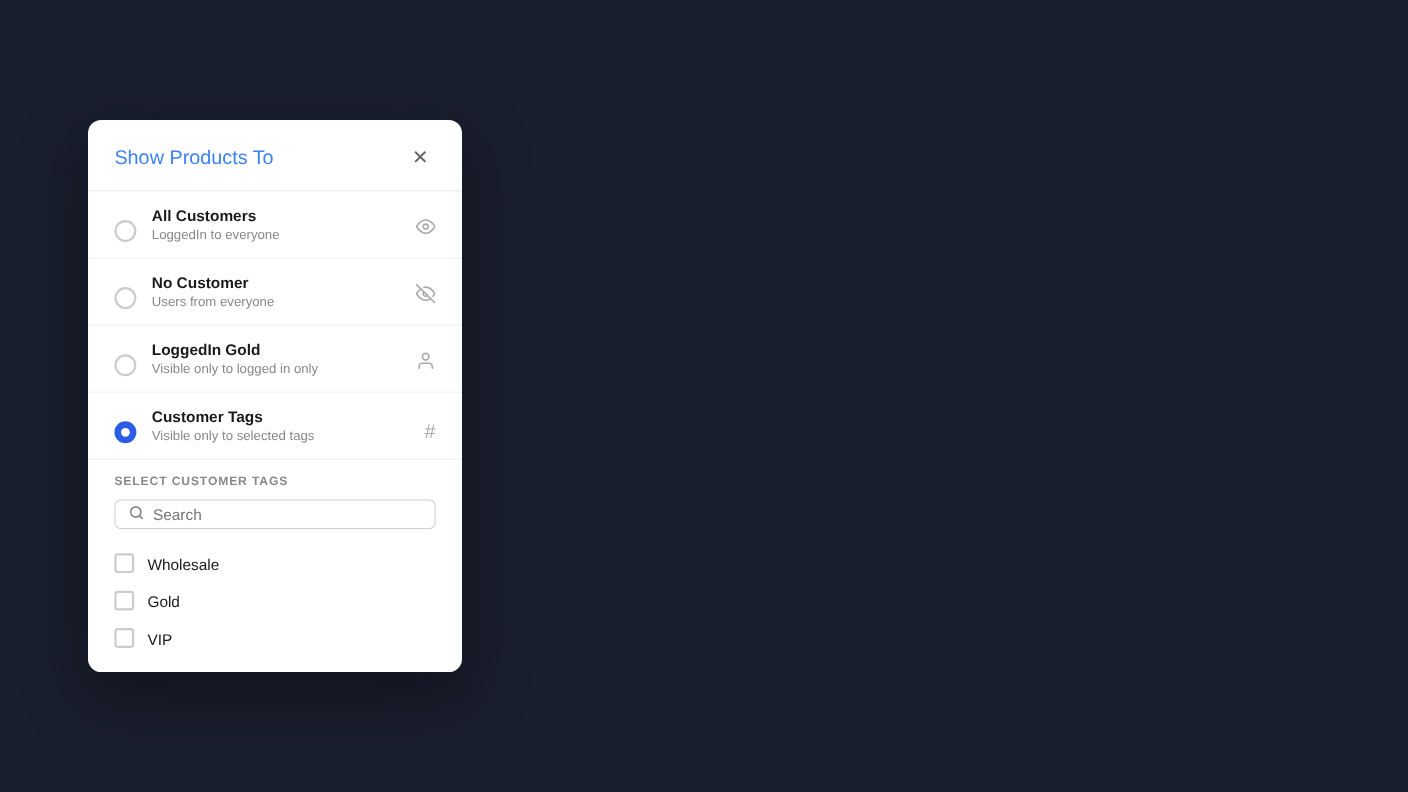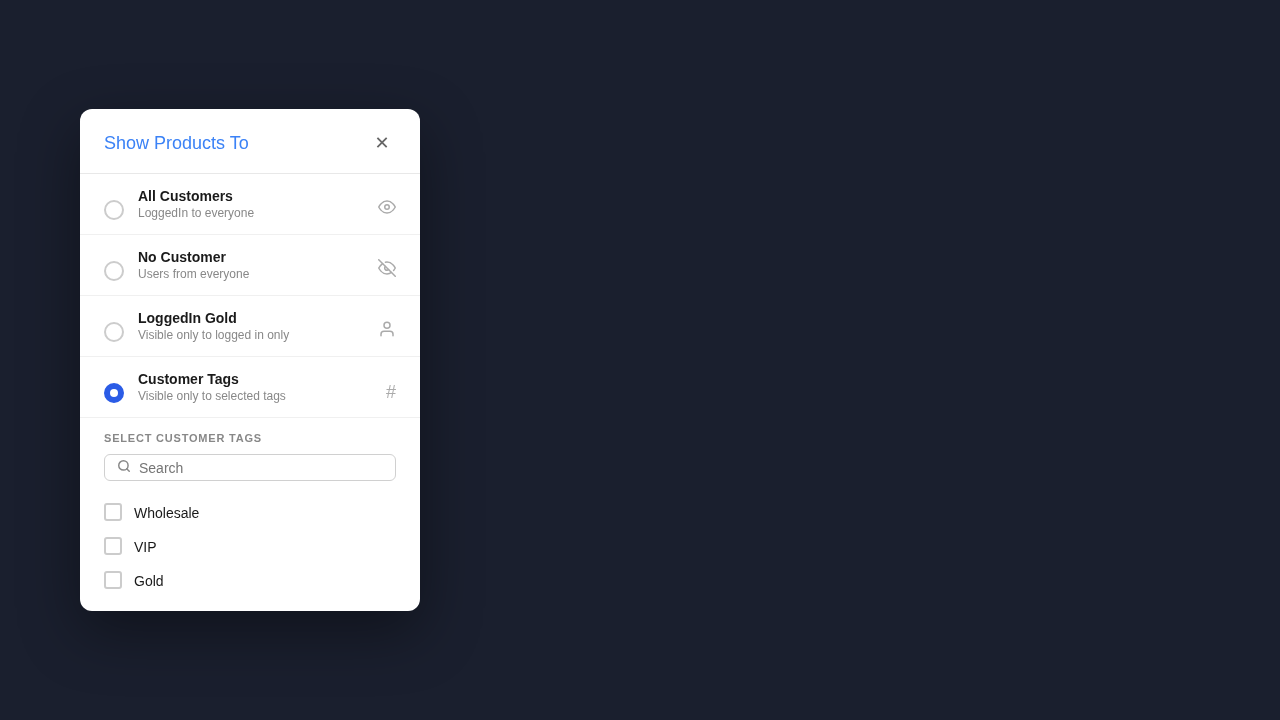--- a/index.html
+++ b/index.html
@@ -280,25 +280,25 @@
             <input type="text" class="search-input" placeholder="Search" style="">
           </div>
 
           <div class="tag-item">
             <div class="checkbox"></div>
             <span class="tag-label">Wholesale</span>
           </div>
 
           <div class="tag-item">
             <div class="checkbox"></div>
-            <span class="tag-label">VIP</span>
+            <span class="tag-label">Gold</span>
           </div>
 
           <div class="tag-item">
             <div class="checkbox"></div>
-            <span class="tag-label">Gold</span>
+            <span class="tag-label">VIP</span>
           </div>
 
         </div>
       </div>
     </div>
   </div>
 </div>
 
 </body></html>

